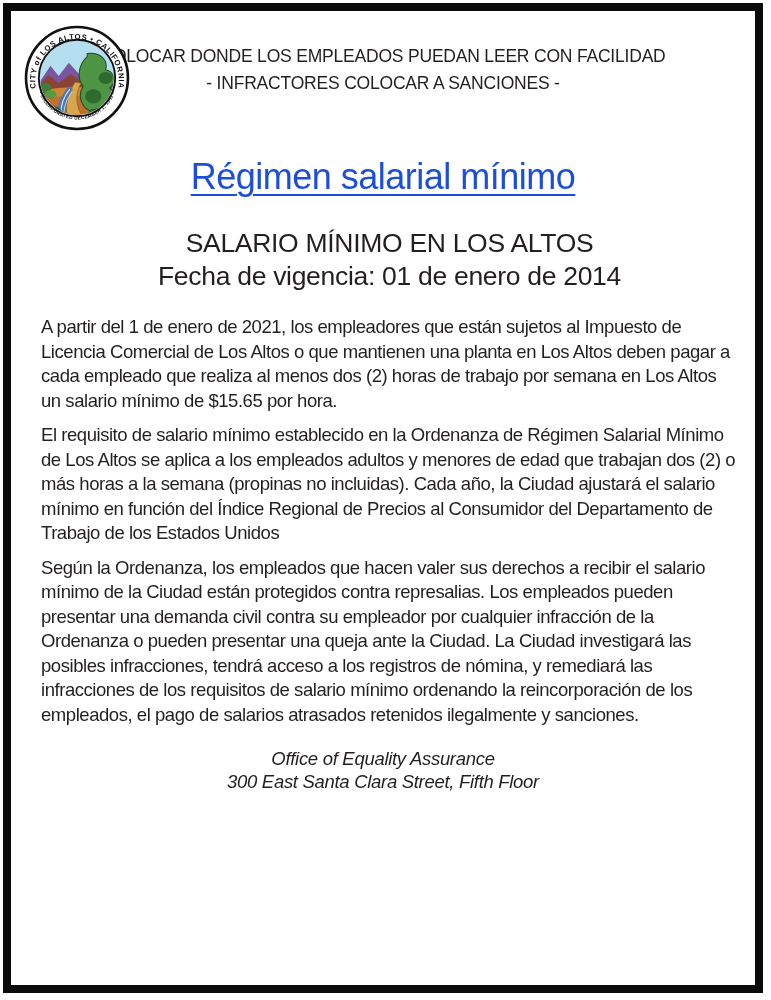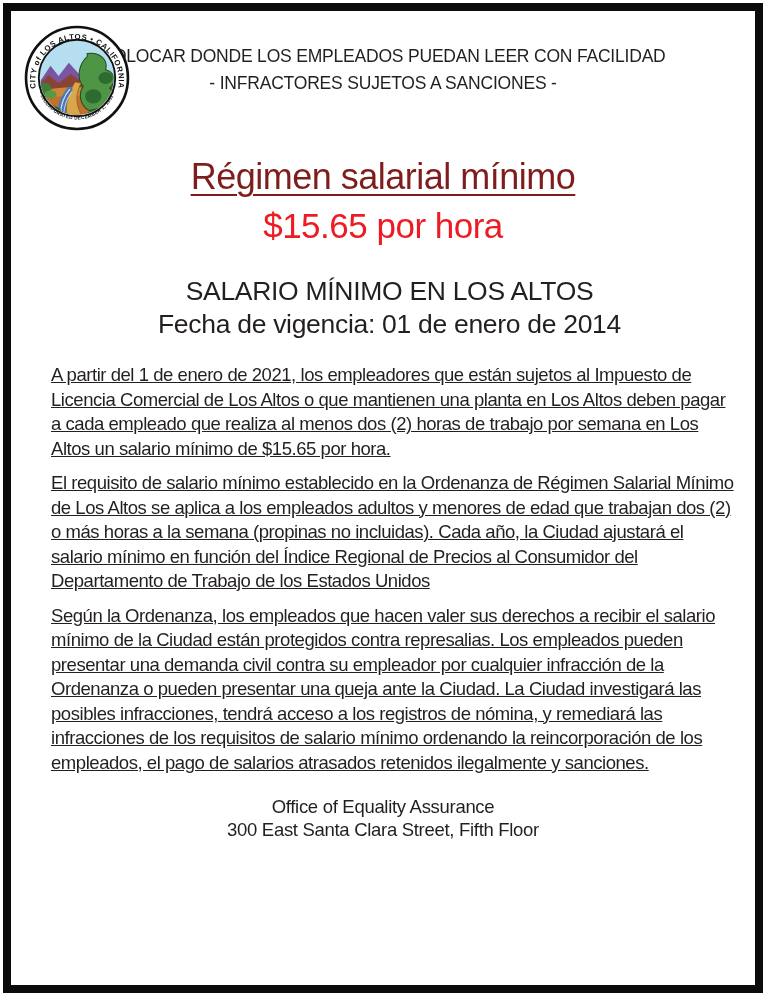--- a/index.html
+++ b/index.html
@@ -19,43 +19,43 @@
     text-align:center;padding-top:20px;
     font-size:17.5px;line-height:27px;letter-spacing:-0.2px;color:#231f20;
   }
   .big-title{
     text-align:center;margin:30px 0 0 0;
     font-size:56px;font-weight:400;letter-spacing:-1px;color:#221e1f;
     line-height:1;
   }
   .subtitle{
     text-align:center;margin:24px 0 0 0;
-    font-size:36px;font-weight:400;letter-spacing:-0.5px;color:#7f1d1d;
+    font-size:36px;font-weight:400;letter-spacing:-0.5px;color:#1d4ed8;
     text-decoration:underline;text-underline-offset:5px;text-decoration-thickness:2px;
     line-height:1;
   }
   .wage{
     text-align:center;margin:13px 0 0 0;
     font-size:35px;font-weight:400;letter-spacing:-0.5px;line-height:1;
   }
   .section-head{
     text-align:center;margin:32px 0 0 0;
     font-size:26.5px;font-weight:400;letter-spacing:-0.3px;color:#231f20;
     line-height:33px;
     padding-left:13px;
   }
   .body-copy{
     margin:22px 0 0 0;padding:0 16px 0 24px;
     font-size:18.5px;line-height:24.5px;letter-spacing:-0.45px;color:#231f20;
     text-align:left;
   }
-  .body-copy p{margin:0 0 10px 16px;text-decoration:underline;}
+  .body-copy p{margin:0 0 10px 6px;}
   .contact{
     margin-top:20px;text-align:center;
-    font-size:18.5px;line-height:23px;letter-spacing:-0.3px;color:#231f20;
+    font-size:18.5px;line-height:23px;letter-spacing:-0.3px;color:#231f20;font-style:italic;
   }
   .contact div{margin:0;}
 </style>
 </head>
 <body>
 
 <div class="frame">
 
   <div class="header">
     <svg class="seal" viewBox="0 0 104 104" aria-hidden="true">
@@ -90,28 +90,27 @@
       <text font-family="Liberation Sans, sans-serif" font-size="7.6" font-weight="bold" fill="#111111" letter-spacing="0.6">
         <textPath href="#arcTop" startOffset="50%" text-anchor="middle">CITY of LOS ALTOS • CALIFORNIA</textPath>
       </text>
       <text font-family="Liberation Sans, sans-serif" font-size="4.6" font-weight="bold" fill="#111111" letter-spacing="0.3">
         <textPath href="#arcBottom" startOffset="50%" text-anchor="middle">• INCORPORATED DECEMBER 1, 1952 •</textPath>
       </text>
     </svg>
 
     <div class="header-lines">
       <div>COLOCAR DONDE LOS EMPLEADOS PUEDAN LEER CON FACILIDAD</div>
-      <div>- INFRACTORES SUJETOS A SANCIONES -</div>
+      <div>- INFRACTORES COLOCAR A SANCIONES -</div>
     </div>
   </div>
 
 
   <div class="subtitle">Régimen salarial mínimo</div>
 
-  <div class="wage" id="wage-line" style="color: rgb(237, 28, 36);">$15.65 por hora</div>
 
   <div class="section-head">
     <div>SALARIO MÍNIMO EN LOS ALTOS</div>
     <div>Fecha de vigencia: 01 de enero de 2014</div>
   </div>
 
   <div class="body-copy">
     <p>A partir del 1 de enero de 2021, los empleadores que están sujetos al Impuesto de Licencia Comercial de Los Altos o que mantienen una planta en Los Altos deben pagar a cada empleado que realiza al menos dos (2) horas de trabajo por semana en Los Altos un salario mínimo de $15.65 por hora.</p>
     <p>El requisito de salario mínimo establecido en la Ordenanza de Régimen Salarial Mínimo de Los Altos se aplica a los empleados adultos y menores de edad que trabajan dos (2) o más horas a la semana (propinas no incluidas). Cada año, la Ciudad ajustará el salario mínimo en función del Índice Regional de Precios al Consumidor del Departamento de Trabajo de los Estados Unidos</p>
     <p>Según la Ordenanza, los empleados que hacen valer sus derechos a recibir el salario mínimo de la Ciudad están protegidos contra represalias. Los empleados pueden presentar una demanda civil contra su empleador por cualquier infracción de la Ordenanza o pueden presentar una queja ante la Ciudad. La Ciudad investigará las posibles infracciones, tendrá acceso a los registros de nómina, y remediará las infracciones de los requisitos de salario mínimo ordenando la reincorporación de los empleados, el pago de salarios atrasados retenidos ilegalmente y sanciones.</p>

